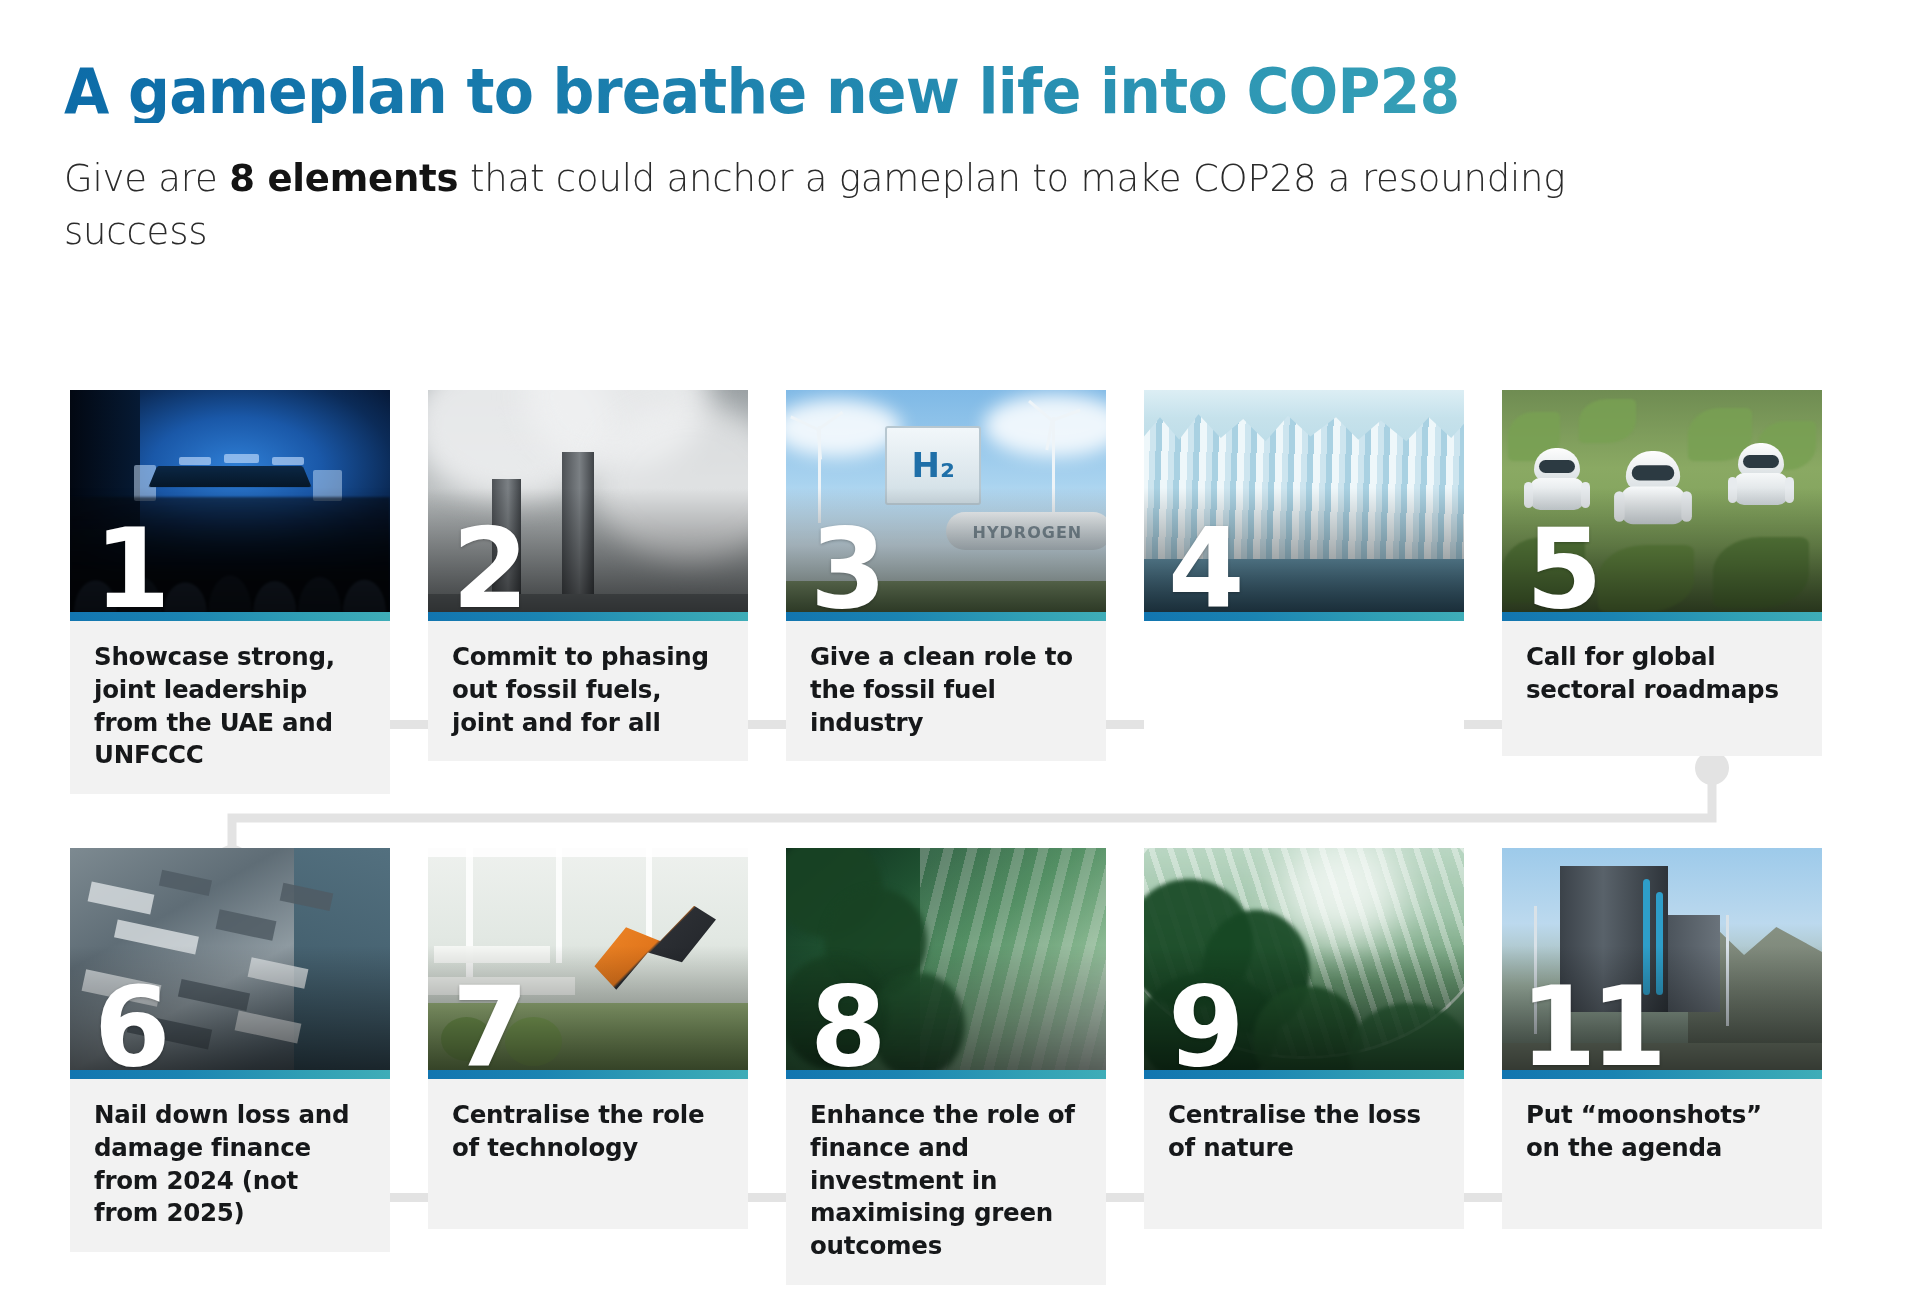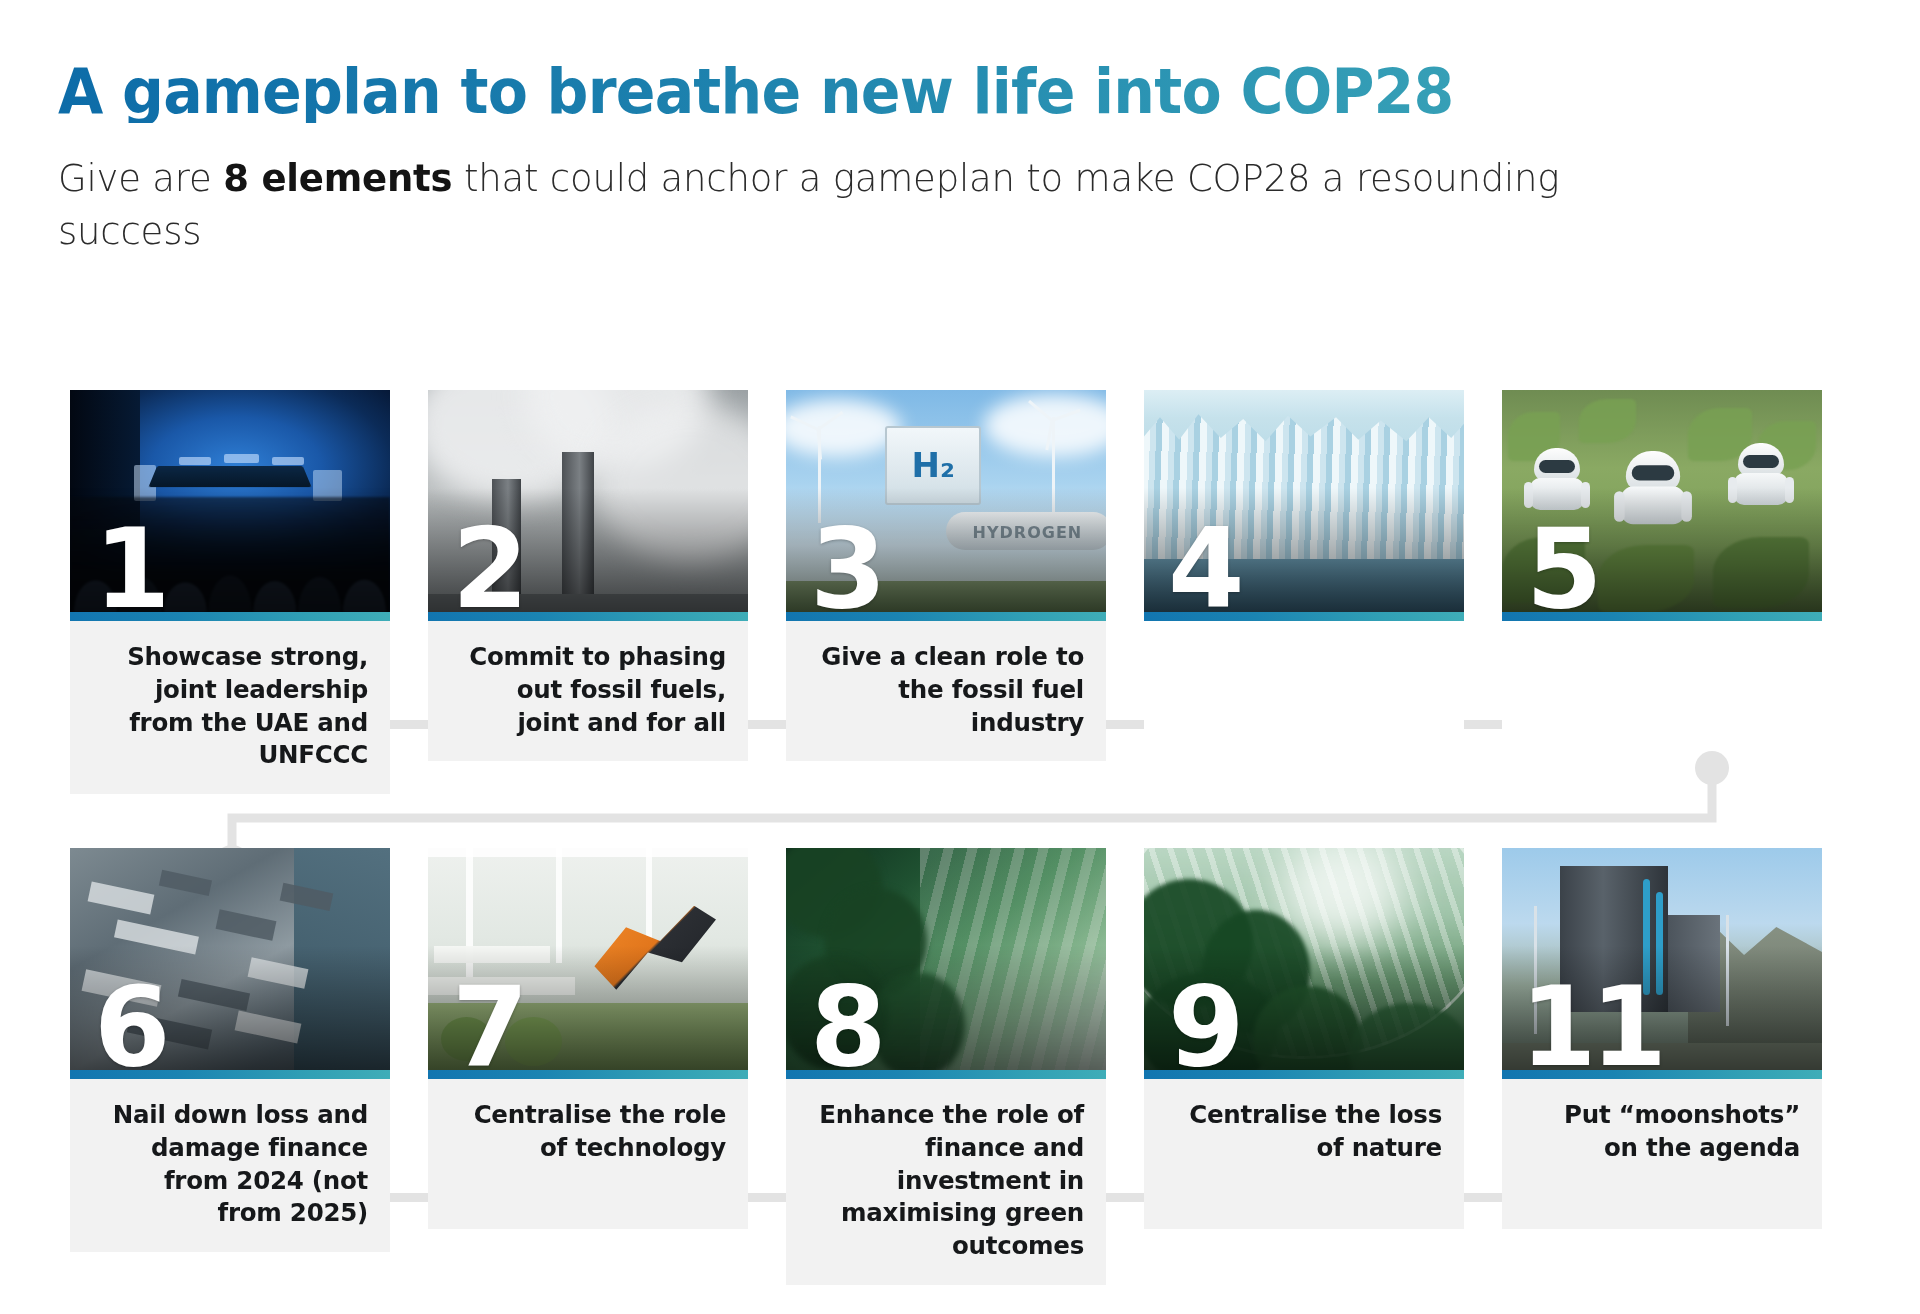--- a/index.html
+++ b/index.html
@@ -13,21 +13,21 @@
   }
 
   #page {
     position: relative;
     width: 1920px;
     height: 1314px;
     background: #ffffff;
   }
 
   
-  #header { position: absolute; left: 58px; top: 60px; width: 1790px; }
+  #header { position: absolute; left: 64px; top: 60px; width: 1790px; }
 
   #title {
     font-family: "DejaVu Sans", sans-serif;
     font-weight: 700;
     font-size: 63px;
     line-height: 1.0;
     letter-spacing: -0.9px;
     white-space: nowrap;
     background: linear-gradient(90deg, #0d6ca8 0%, #1b7fad 35%, #2e97b4 70%, #3fa9b9 100%);
     -webkit-background-clip: text;
@@ -87,21 +87,20 @@
     width: 320px;
     background: #f2f2f2;
     flex: 1 1 auto;
     padding: 20px 22px 22px 24px;
     font-family: "DejaVu Sans", sans-serif;
     font-weight: 700;
     font-size: 24.5px;
     line-height: 1.34;
     color: #16181a;
     letter-spacing: -0.25px;
-    text-align: right;
   }
   #row1 .caption { min-height: 135px; }
   #row2 .caption { min-height: 150px; }
 
   
   .hconn {
     position: absolute;
     width: 38px; height: 9px;
     background: #e3e3e3;
     right: 0;
@@ -334,20 +333,21 @@
               <div class="arm" style="left:-4px"></div>
               <div class="arm" style="right:-4px"></div>
             </div>
           <div class="leaf" style="left:0%;top:66%;width:26%;height:30%;background:rgba(96,136,64,.95)"></div>
           <div class="leaf" style="left:30%;top:70%;width:30%;height:30%;background:rgba(108,148,70,.95)"></div>
           <div class="leaf" style="left:66%;top:66%;width:30%;height:32%;background:rgba(96,136,64,.95)"></div>
           <div class="tint"></div>
           <div class="num">5</div>
         </div>
         <div class="accent"></div>
+        <div class="caption">Call for global sectoral roadmaps</div>
       </div>
     </div>
   </div>
 
   <div class="row" id="row2">
 
     <div class="cell">
       <div class="card">
         <div class="photo p6">
           <div class="water6"></div>

